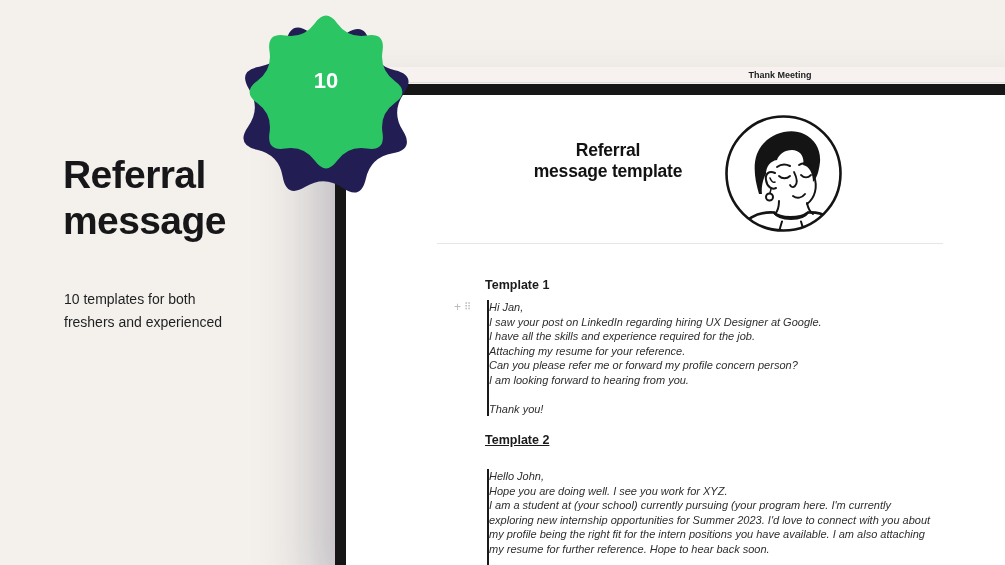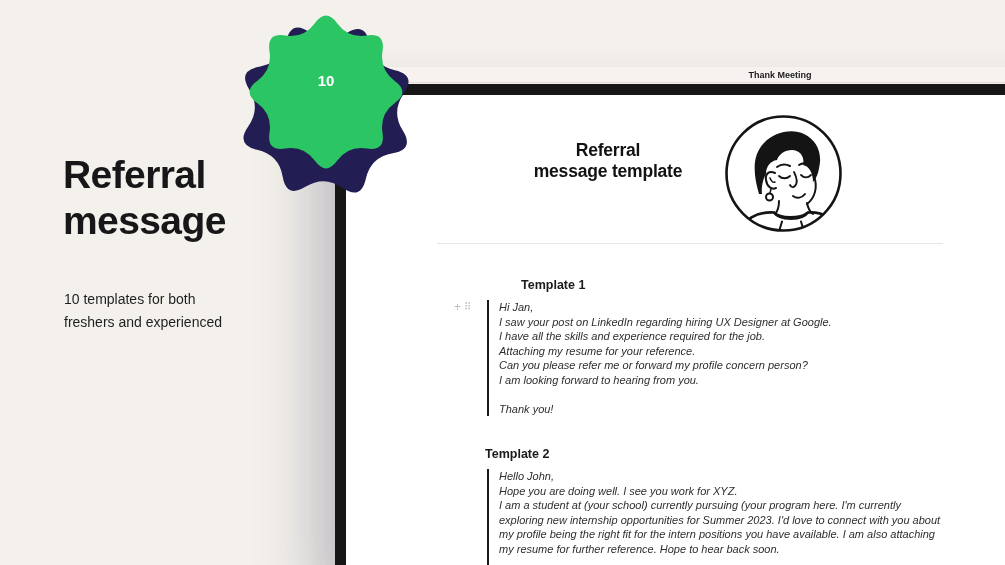--- a/index.html
+++ b/index.html
@@ -43,26 +43,26 @@
     text-align:center; font-size:17.5px; line-height:21px; font-weight:700;
     color:#121212; white-space:pre-line; letter-spacing:-0.2px;
   }
   .avatar { position:absolute; left:376px; top:17px; width:123px; height:123px; }
   .divider { position:absolute; left:91px; top:148px; width:506px; height:1px; background:#E7E6E4; }
 
   .section-title {
     position:absolute; left:139px;
     font-size:12.5px; font-weight:700; color:#1B1B1B;
   }
-  .t1-title { top:183px;margin-left:36px; }
-  .t2-title { top:352px; }
+  .t1-title { top:183px; }
+  .t2-title { top:338px;text-decoration:underline; }
 
   .quote {
     position:absolute; left:141px; width:480px;
-    border-left:2.5px solid #1A1A1A; padding-left:10px;
+    border-left:2.5px solid #1A1A1A; 
     font-style:italic; font-size:11px; line-height:14.5px;
     color:#2E2E2E; white-space:pre-line;
   }
   .t1-quote { top:205px; }
   .t2-quote { top:374px; min-height:100px; }
 
   .block-controls {
     position:absolute; left:108px; top:206px;
     display:flex; align-items:center; gap:3px;
     color:#BDBBB7;
@@ -70,21 +70,21 @@
   .plus-glyph { font-size:12px; line-height:12px; font-weight:400; }
   .drag-glyph { font-size:10px; line-height:10px; }
 
   
   .badge { position:absolute; left:216px; top:-10px; width:220px; height:235px; z-index:2; }
   .badge svg { position:absolute; left:0; top:0; }
   .badge-text {
     position:absolute; left:0; right:0; top:78px; text-align:center;
     color:#FFFFFF; font-weight:700;
   }
-  .badge-count { font-size:15px; line-height:26px; }
+  .badge-count { font-size:22px; line-height:26px; }
   .badge-label { font-size:22.5px; line-height:26px; letter-spacing:-0.3px; }
 </style>
 </head>
 <body>
 
 <div class="stage">
 
   <h1 class="left-heading">Referral
 message</h1>
   <p class="left-sub">10 templates for both

